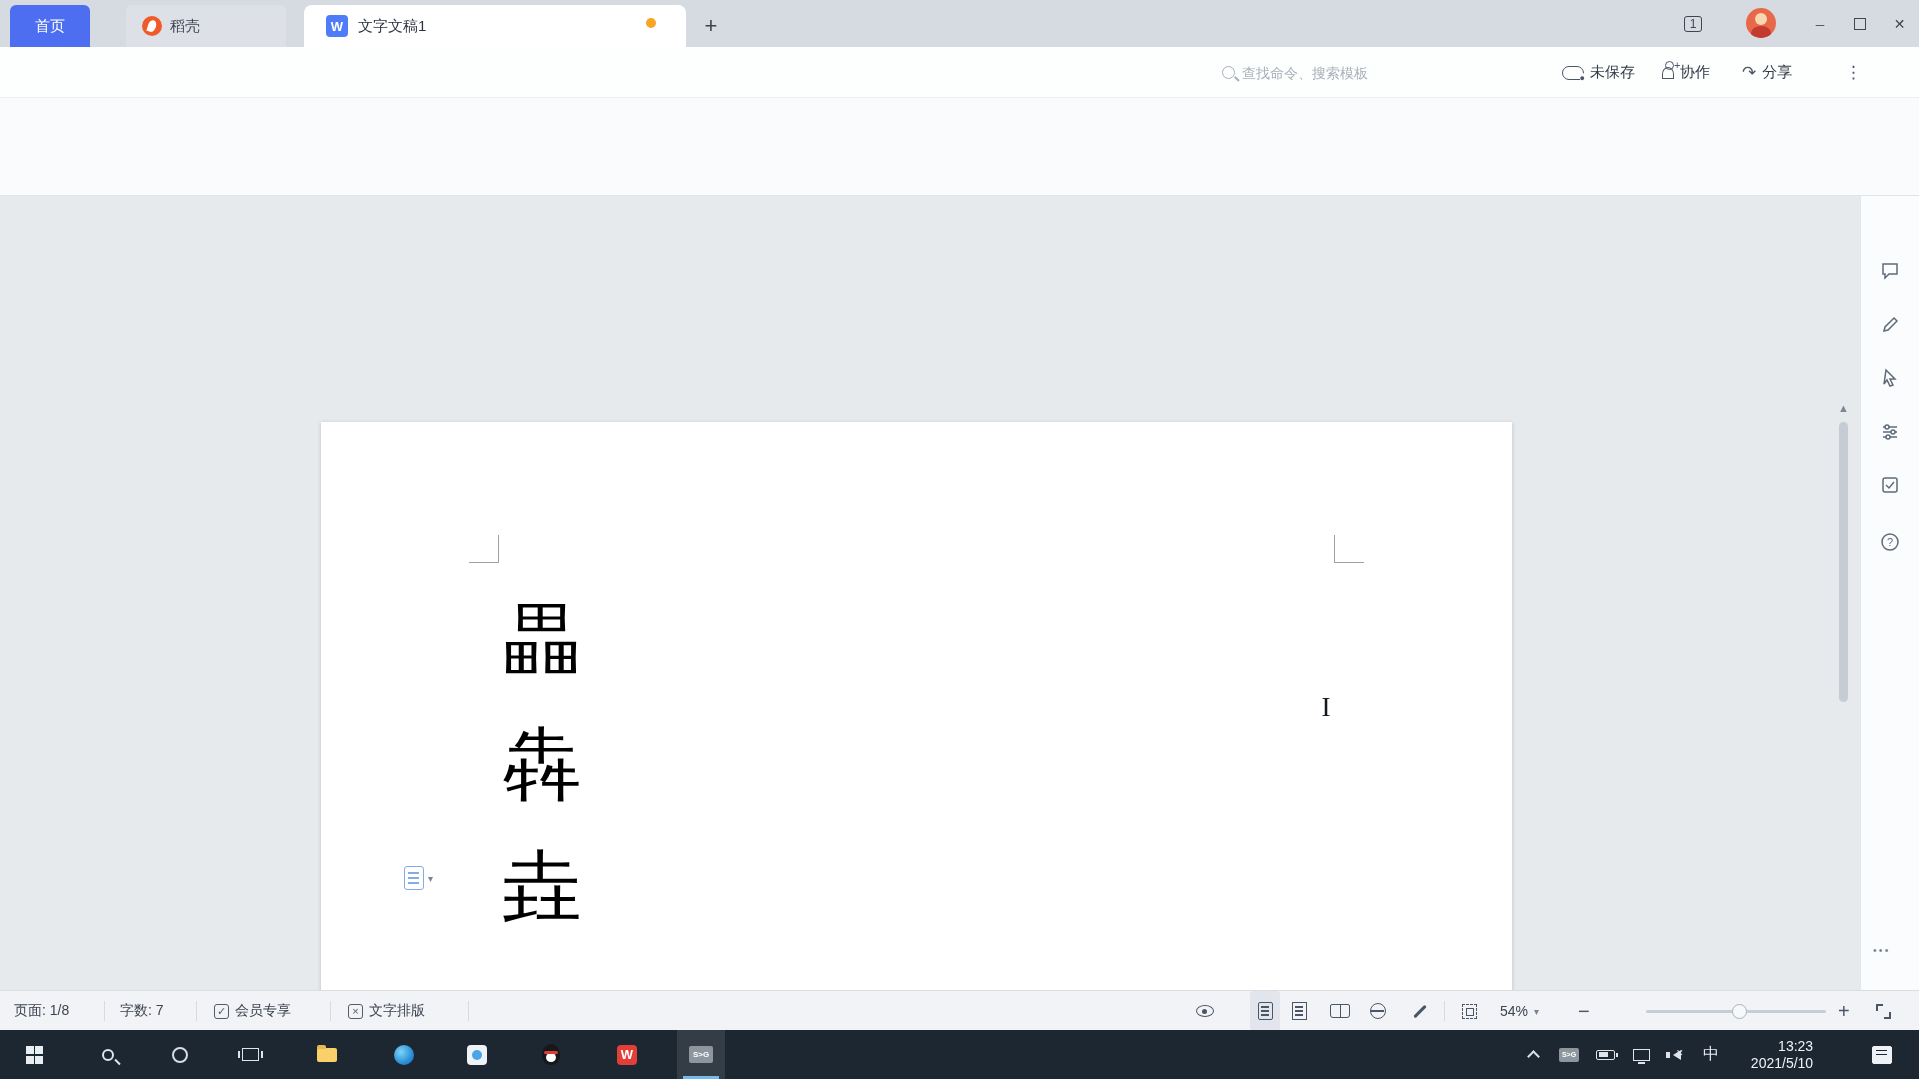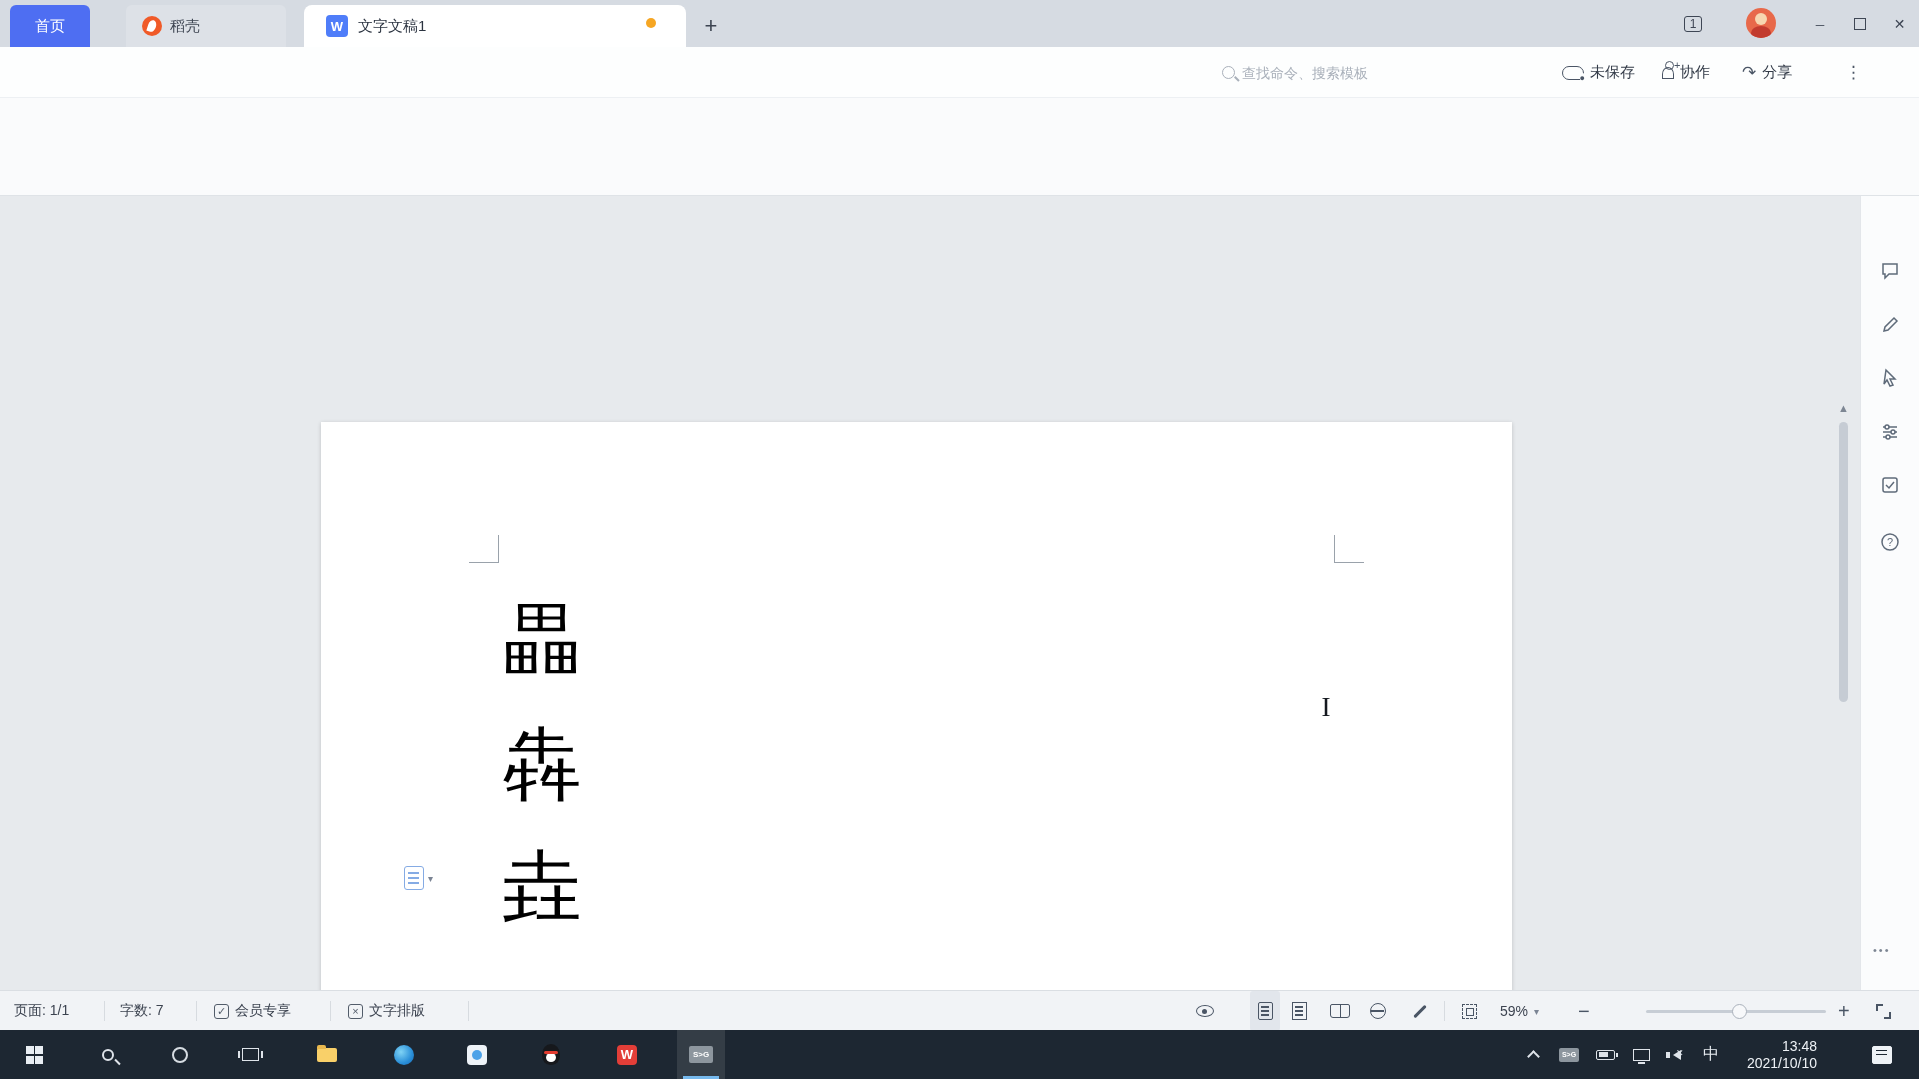--- a/index.html
+++ b/index.html
@@ -614,21 +614,21 @@
       <svg width="20" height="20" viewBox="0 0 20 20">
           <circle cx="10" cy="10" r="8" fill="none" stroke="#5f6b7a" stroke-width="1.5"></circle>
           <text x="7" y="14" font-size="11" fill="#5f6b7a">?</text>
         </svg>
     </div>
     <div class="abs dots3" style="left:12px; top:744px;"></div>
   </div>
 
   <div class="abs statusbar">
     <div class="st" style="left:14px;">
-        <span>页面: 1/1</span>
+        <span>页面: 1/8</span>
       </div>
     <div class="stsep" style="left:104px;"></div>
     <div class="st" style="left:120px;">
         <span>字数: 7</span>
       </div>
     <div class="stsep" style="left:196px;"></div>
     <div class="st" style="left:214px;">
       <span class="ckbox">✓</span>
       <span>会员专享</span>
     </div>
@@ -655,21 +655,21 @@
         <span class="globeic"></span>
       </div>
     <div class="st" style="left:1412px;">
         <span class="penic"></span>
       </div>
     <div class="stsep" style="left:1444px;"></div>
     <div class="st" style="left:1462px;">
         <span class="fitic"></span>
       </div>
     <div class="st" style="left:1500px;">
-      <span>59%</span>
+      <span>54%</span>
         <span class="caret"></span>
     </div>
     <div class="st" style="left:1578px; font-size:20px; color:#4a5565;">−</div>
     <div class="ztrack">
         <span class="zknob"></span>
       </div>
     <div class="st" style="left:1838px; font-size:20px; color:#4a5565;">+</div>
     <div class="st" style="left:1876px;">
         <span class="expandic"></span>
       </div>
@@ -726,22 +726,22 @@
         <span class="netmon"></span>
       </div>
     <div class="trayic" style="left:1660px; width:34px;">
         <span class="spk"></span>
       </div>
     <div class="trayic" style="left:1696px; width:30px; font-size:16px;">
         <span>中</span>
       </div>
     <div class="trayic" style="left:1734px; width:96px;">
       <div class="clock">
-        <div>13:48</div>
-        <div>2021/10/10</div>
+        <div>13:23</div>
+        <div>2021/5/10</div>
       </div>
     </div>
     <div class="trayic" style="left:1862px; width:40px;">
         <span class="notif"></span>
       </div>
   </div>
 
 </div>
 
 </body></html>

